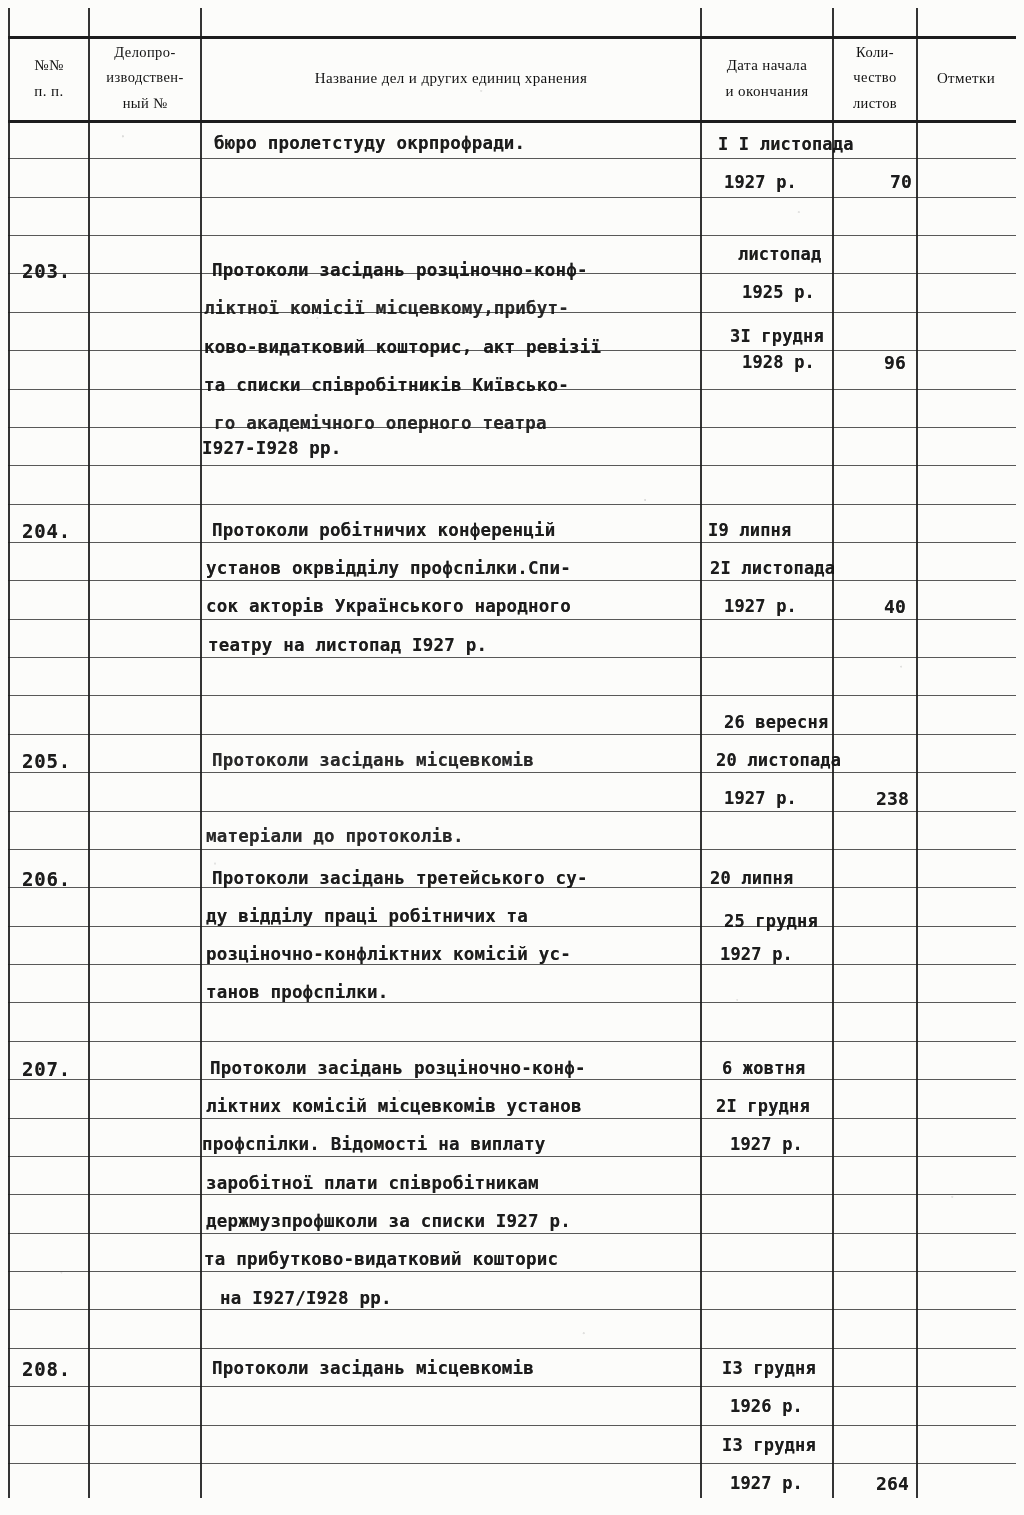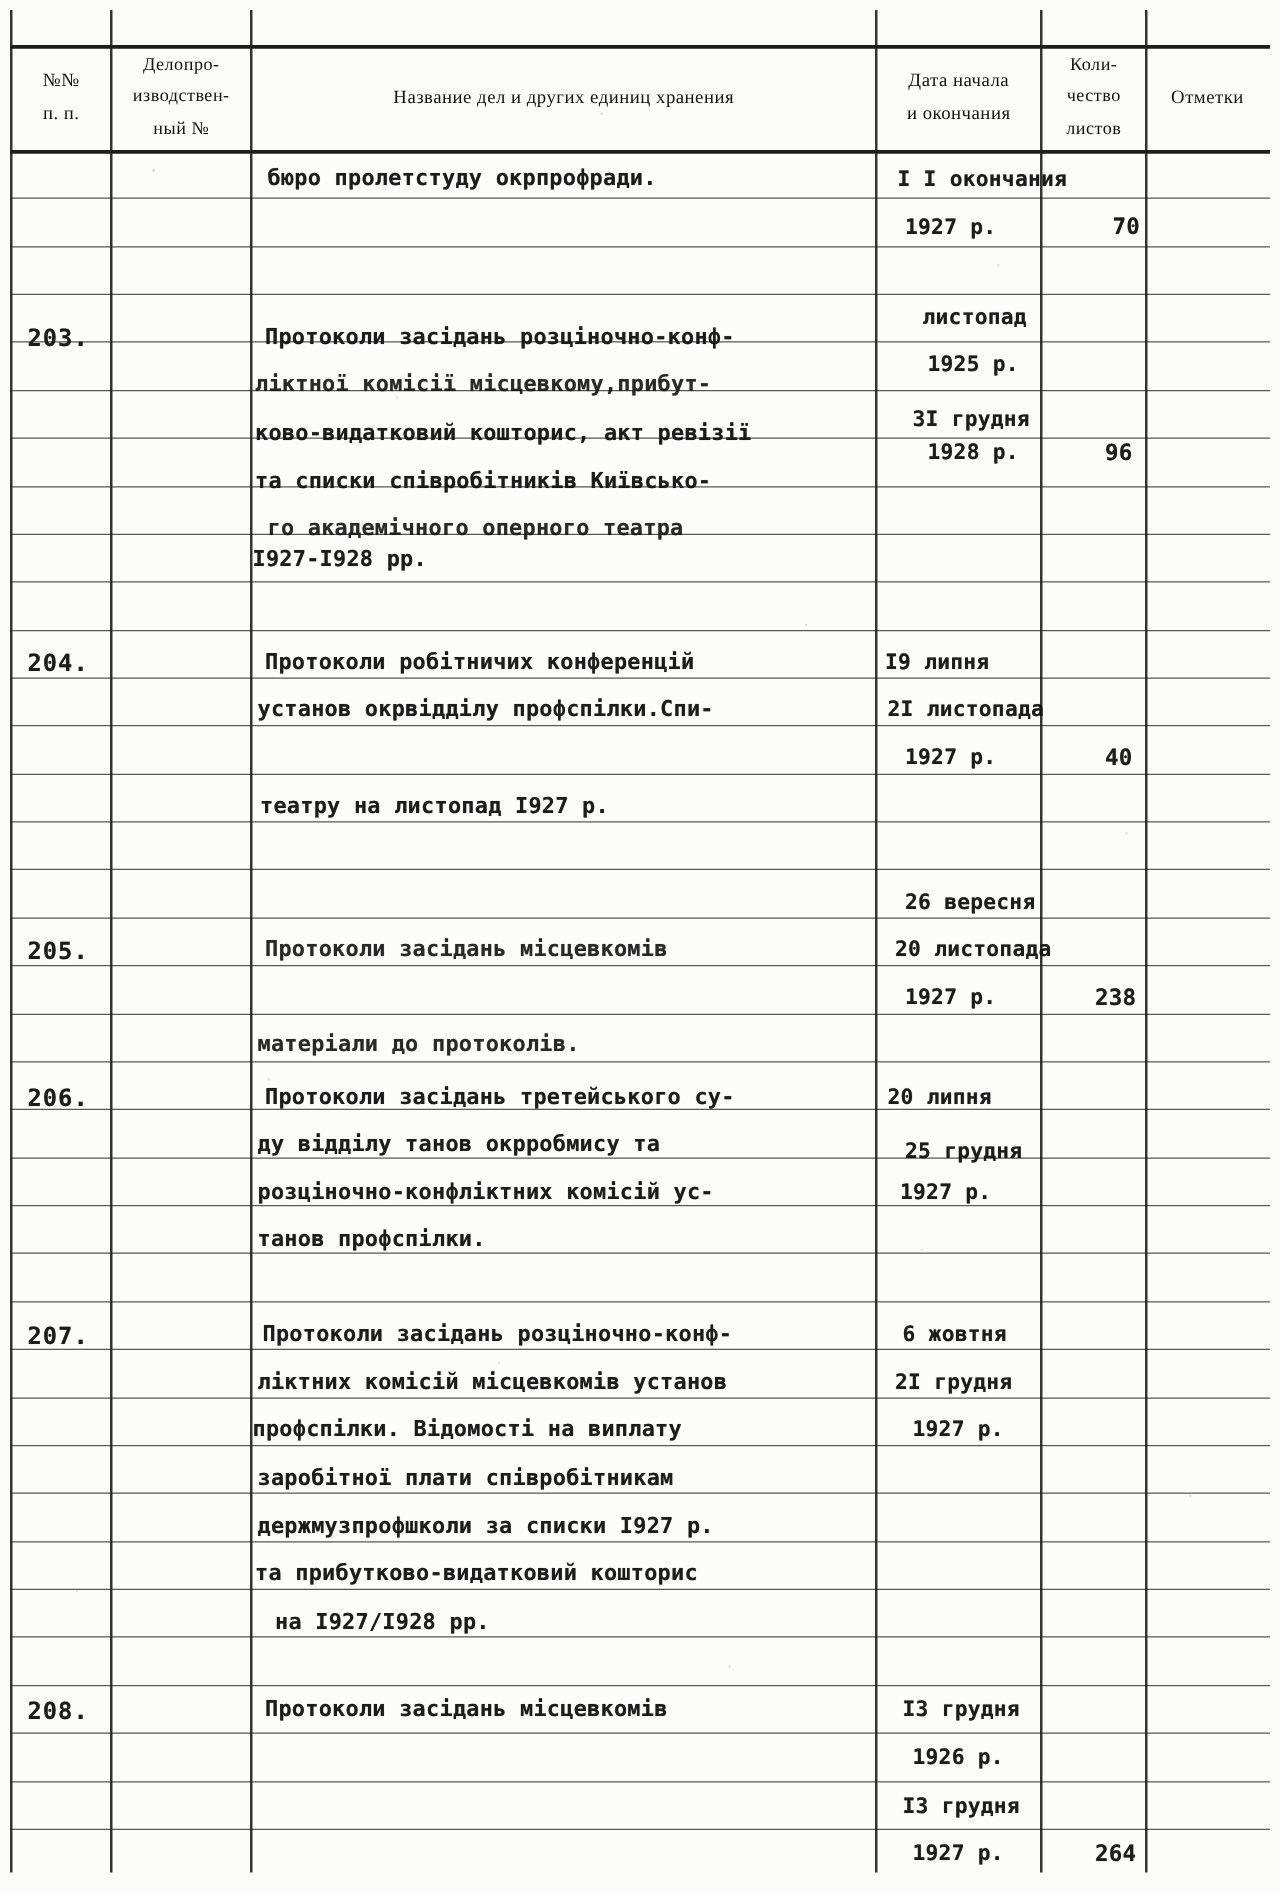--- a/index.html
+++ b/index.html
@@ -160,60 +160,61 @@
     <div class="hdr-cell" style="left:694px;top:28px;width:130px;height:84px">
       <span>Дата начала</span>
       <span>и окончания</span>
     </div>
 
     <div class="hdr-cell" style="left:910px;top:28px;width:96px;height:84px">
       <span>Отметки</span>
     </div>
 
     <div class="typed t-title ink-a" style="left:206px;top:125px">бюро пролетстуду окрпрофради.</div>
-    <div class="typed t-date ink-a" style="left:710px;top:126px">I I окончания</div>
+    <div class="typed t-date ink-a" style="left:710px;top:126px">I I листопада</div>
     <div class="typed t-date ink-a" style="left:716px;top:164px">1927 р.</div>
     <div class="typed t-cnt ink-a" style="left:882px;top:163px">70</div>
 
     <div class="typed t-num ink-a" style="left:14px;top:252px">203.</div>
     <div class="typed t-title ink-a" style="left:204px;top:252px">Протоколи засідань розцiночно-конф-</div>
     <div class="typed t-title ink-b" style="left:196px;top:290px">лiктної комісії місцевкому,прибут-</div>
     <div class="typed t-title ink-a" style="left:196px;top:329px">ково-видатковий кошторис, акт ревiзії</div>
     <div class="typed t-title ink-a" style="left:196px;top:367px">та списки спiвробітників Київсько-</div>
     <div class="typed t-title ink-b" style="left:206px;top:405px">го академiчного оперного театра</div>
     <div class="typed t-title ink-a" style="left:194px;top:430px">I927-I928 рр.</div>
 
     <div class="typed t-date ink-a" style="left:730px;top:236px">листопад</div>
     <div class="typed t-date ink-a" style="left:734px;top:274px">1925 р.</div>
     <div class="typed t-date ink-a" style="left:722px;top:318px">3I грудня</div>
     <div class="typed t-date ink-a" style="left:734px;top:344px">1928 р.</div>
     <div class="typed t-cnt ink-a" style="left:876px;top:344px">96</div>
 
     <div class="typed t-num ink-a" style="left:14px;top:512px">204.</div>
     <div class="typed t-title ink-a" style="left:204px;top:512px">Протоколи робiтничих конференцій</div>
     <div class="typed t-title ink-a" style="left:198px;top:550px">установ окрвідділу профспілки.Спи-</div>
+    <div class="typed t-title ink-a" style="left:198px;top:588px">сок акторів Українського народного</div>
     <div class="typed t-title ink-a" style="left:200px;top:627px">театру на листопад I927 р.</div>
 
     <div class="typed t-date ink-a" style="left:700px;top:512px">I9 липня</div>
     <div class="typed t-date ink-a" style="left:702px;top:550px">2I листопада</div>
     <div class="typed t-date ink-a" style="left:716px;top:588px">1927 р.</div>
     <div class="typed t-cnt ink-a" style="left:876px;top:588px">40</div>
 
     <div class="typed t-num ink-a" style="left:14px;top:742px">205.</div>
     <div class="typed t-title ink-b" style="left:204px;top:742px">Протоколи засідань місцевкомів</div>
     <div class="typed t-title ink-b" style="left:198px;top:818px">матеріали до протоколів.</div>
 
     <div class="typed t-date ink-a" style="left:716px;top:704px">26 вересня</div>
     <div class="typed t-date ink-a" style="left:708px;top:742px">20 листопада</div>
     <div class="typed t-date ink-a" style="left:716px;top:780px">1927 р.</div>
     <div class="typed t-cnt ink-a" style="left:868px;top:780px">238</div>
 
     <div class="typed t-num ink-a" style="left:14px;top:860px">206.</div>
     <div class="typed t-title ink-a" style="left:204px;top:860px">Протоколи засідань третейського су-</div>
-    <div class="typed t-title ink-a" style="left:198px;top:898px">ду відділу танов окрробмису та</div>
+    <div class="typed t-title ink-a" style="left:198px;top:898px">ду відділу праці робiтничих та</div>
     <div class="typed t-title ink-a" style="left:198px;top:936px">розцiночно-конфліктних комісій ус-</div>
     <div class="typed t-title ink-a" style="left:198px;top:974px">танов профспілки.</div>
 
     <div class="typed t-date ink-a" style="left:702px;top:860px">20 липня</div>
     <div class="typed t-date ink-a" style="left:716px;top:903px">25 грудня</div>
     <div class="typed t-date ink-a" style="left:712px;top:936px">1927 р.</div>
 
     <div class="typed t-num ink-a" style="left:14px;top:1050px">207.</div>
     <div class="typed t-title ink-a" style="left:202px;top:1050px">Протоколи засідань розцiночно-конф-</div>
     <div class="typed t-title ink-a" style="left:198px;top:1088px">лiктних комісій місцевкомів установ</div>

